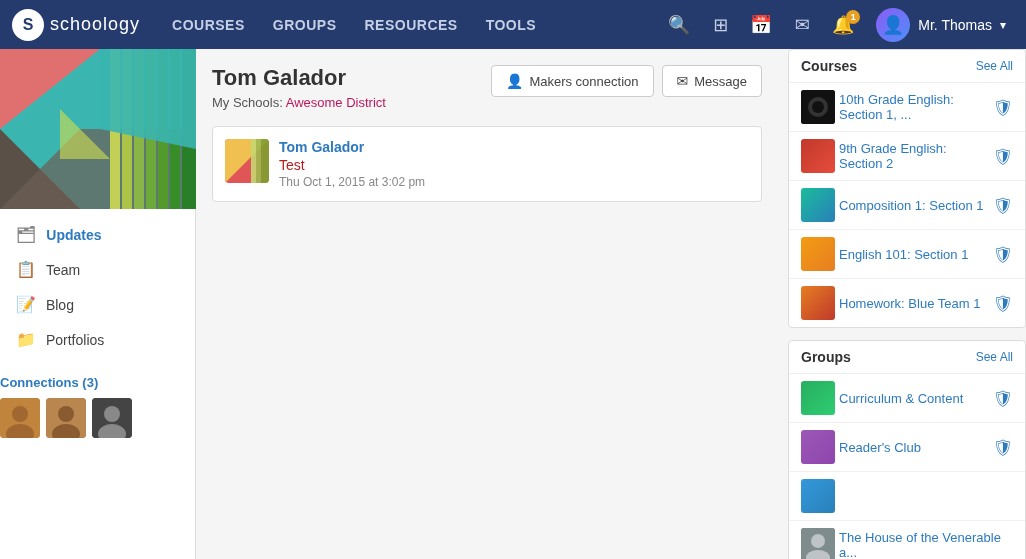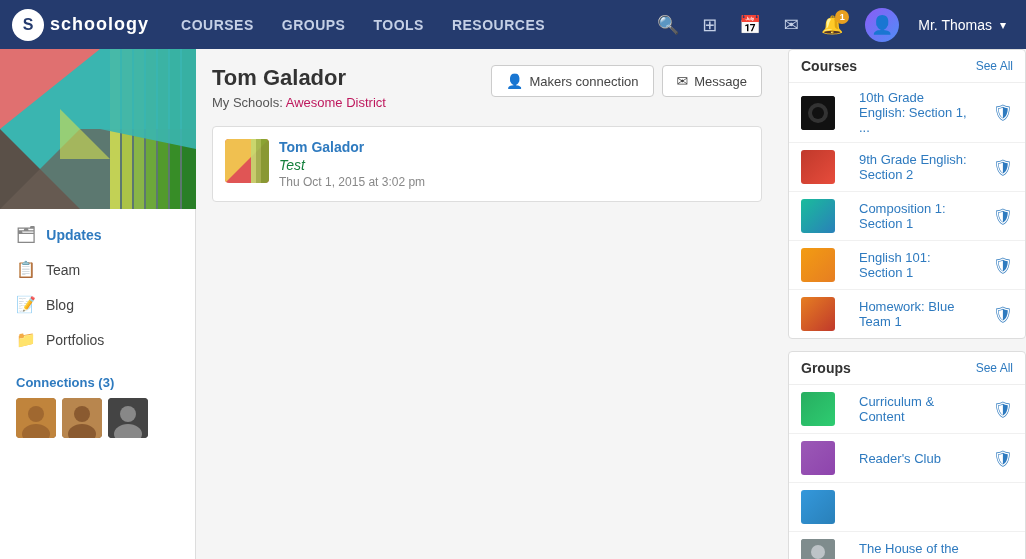--- a/index.html
+++ b/index.html
@@ -20,21 +20,21 @@
       gap: 6px;
       margin-right: 18px;
     }
     .logo-circle {
       width: 32px; height: 32px;
       background: #fff;
       border-radius: 50%;
       display: flex; align-items: center; justify-content: center;
       font-weight: 900; font-size: 16px; color: #253B6E;
     }
-    .logo-text { color: #fff; font-size: 18px; font-weight: 700; letter-spacing: 1px; }
+    .logo-text { color: #fff; font-size: 18px; font-weight: 400; letter-spacing: 1px; }
     .nav-links { display: flex; align-items: center; flex: 1; }
     .nav-link {
       color: #c5d0e6;
       text-decoration: none;
       font-size: 14px;
       font-weight: 600;
       padding: 0 14px;
       height: 49px;
       display: flex;
       align-items: center;
@@ -67,21 +67,21 @@
       color: #fff; cursor: pointer; padding: 0 8px;
     }
     .user-avatar {
       width: 34px; height: 34px;
       border-radius: 50%;
       background: linear-gradient(135deg, #8B5CF6, #4f8ef7);
       overflow: hidden;
       display: flex; align-items: center; justify-content: center;
       font-size: 18px;
     }
-    .user-name { color: #fff; font-size: 14px; margin-left: 11px; }
+    .user-name { color: #fff; font-size: 14px; }
     .chevron { color: #fff; font-size: 12px; }
 
     
     .main-layout {
       display: flex;
       height: calc(559px - 49px);
     }
 
     
     .sidebar {
@@ -100,21 +100,21 @@
     .sidebar-nav { padding: 8px 0; }
     .sidebar-nav-item {
       display: flex; align-items: center; gap: 10px;
       padding: 8px 16px;
       cursor: pointer;
       color: #444;
       font-size: 14px;
     }
     .sidebar-nav-item.active { color: #2e7abf; font-weight: 600; }
     .sidebar-icon { font-size: 16px; color: #888; }
-    .connections-section { padding: 10px 16px; }
+    .connections-section { padding: 10px 0; }
     .connections-title { font-size: 13px; font-weight: 600; color: #2e7abf; margin-bottom: 8px; }
     .connections-avatars { display: flex; gap: 6px; }
     .conn-avatar {
       width: 40px; height: 40px;
       border-radius: 4px;
       background: #ccc;
       overflow: hidden;
       display: flex; align-items: center; justify-content: center;
     }
     .conn-avatar-1 { background: linear-gradient(135deg, #c0843c, #8B5e3c); }
@@ -161,40 +161,40 @@
       gap: 10px;
     }
     .feed-avatar {
       width: 44px; height: 44px;
       border-radius: 4px;
       flex-shrink: 0;
       overflow: hidden;
     }
     .feed-content {}
     .feed-author { color: #2e7abf; font-weight: 600; font-size: 14px; text-decoration: none; cursor: pointer; }
-    .feed-text { font-size: 14px; color: #15803d; margin: 2px 0; font-style: italic; }
+    .feed-text { font-size: 14px; color: #b91c1c; margin: 2px 0; }
     .feed-time { font-size: 12px; color: #888; }
 
     
     .right-panel {
       width: 248px;
       flex-shrink: 0;
       background: #f5f5f5;
       padding: 0 0 0 10px;
     }
     .panel-section { background: #fff; border: 1px solid #ddd; border-radius: 4px; margin-bottom: 12px; }
     .panel-header {
       display: flex; justify-content: space-between; align-items: center;
       padding: 8px 12px;
       border-bottom: 1px solid #eee;
     }
     .panel-title { font-size: 14px; font-weight: 700; color: #333; }
     .panel-see-all { font-size: 12px; color: #2e7abf; cursor: pointer; text-decoration: none; }
     .panel-item {
-      display: flex; align-items: center; gap: 24px;
+      display: flex; align-items: center; gap: 4px;
       padding: 7px 12px;
       border-bottom: 1px solid #f0f0f0;
     }
     .panel-item:last-child { border-bottom: none; }
     .panel-thumb {
       width: 34px; height: 34px;
       border-radius: 3px;
       flex-shrink: 0;
       overflow: hidden;
     }
@@ -218,22 +218,22 @@
 <nav class="navbar">
   <div class="navbar-logo">
     <div class="logo-circle">
       <span>S</span>
     </div>
     <span class="logo-text">schoology</span>
   </div>
   <div class="nav-links">
     <a class="nav-link">COURSES</a>
     <a class="nav-link">GROUPS</a>
+    <a class="nav-link">RESOURCES</a>
     <a class="nav-link">TOOLS</a>
-    <a class="nav-link">RESOURCES</a>
   </div>
   <div class="nav-icons">
     <button class="nav-icon-btn">🔍</button>
     <button class="nav-icon-btn">⊞</button>
     <button class="nav-icon-btn">📅</button>
     <button class="nav-icon-btn">✉</button>
     <button class="nav-icon-btn">
       🔔
       <span class="badge">1</span>
     </button>

